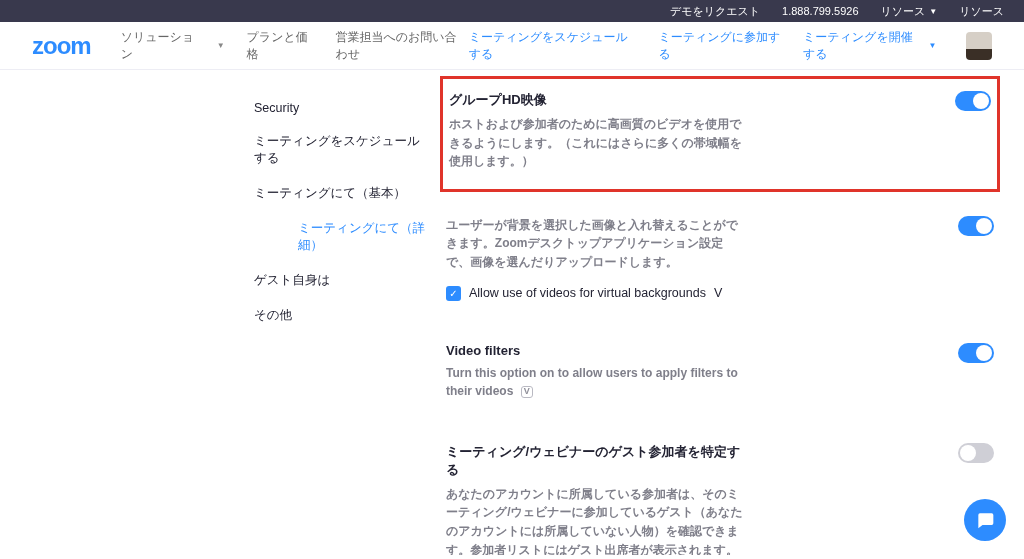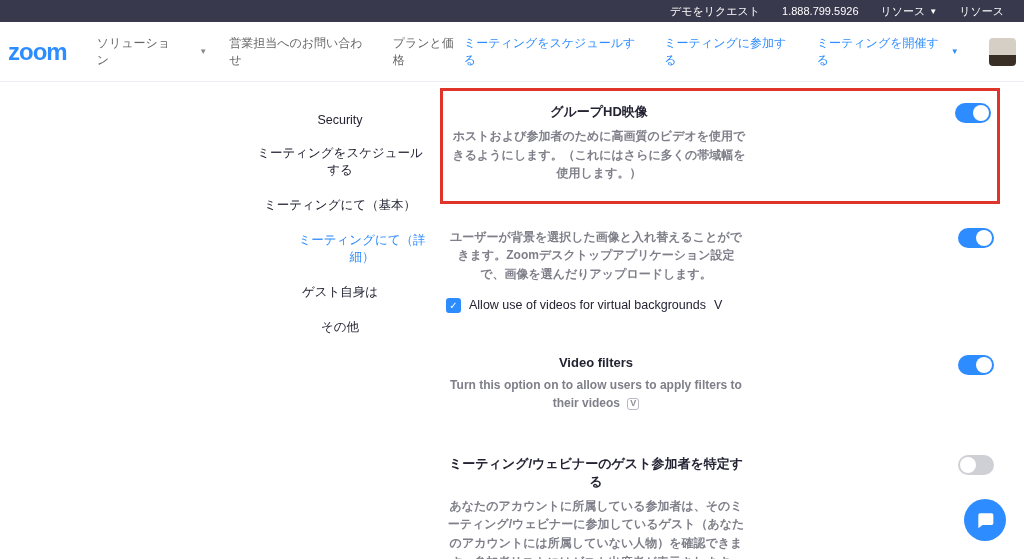--- a/index.html
+++ b/index.html
@@ -2,31 +2,31 @@
 <html><head>
 <meta charset="utf-8">
 <style>
   * { box-sizing: border-box; margin: 0; padding: 0; }
   body { font-family: -apple-system, BlinkMacSystemFont, "Segoe UI", Helvetica, Arial, sans-serif; color: #232333; width: 1024px; height: 559px; overflow: hidden; background: #fff; position: relative; }
 
   .topbar { background: #39394d; height: 22px; display: flex; justify-content: flex-end; align-items: center; gap: 22px; padding: 0 20px; font-size: 11px; color: #fff; }
   .topbar a { color: #fff; text-decoration: none; display: inline-flex; align-items: center; gap: 4px; }
   .topbar .caret-down { font-size: 8px; }
 
-  .header { height: 60px; display: flex; align-items: center; padding: 0 8px; border-bottom: 1px solid #ededf4; font-size: 12px; }
+  .header { height: 48px; display: flex; align-items: center; padding: 0 32px; border-bottom: 1px solid #ededf4; font-size: 12px; }
   .logo { color: #2d8cff; font-weight: 800; font-size: 24px; letter-spacing: -1px; margin-right: 30px; }
   .nav-left { display: flex; gap: 22px; align-items: center; color: #666; }
   .nav-left .item { display: inline-flex; align-items: center; gap: 20px; }
   .nav-left .caret-down { font-size: 8px; color: #888; }
   .nav-right { margin-left: auto; display: flex; gap: 22px; align-items: center; color: #2d8cff; }
   .nav-right .item { display: inline-flex; align-items: center; gap: 4px; }
   .nav-right .caret-down { font-size: 8px; color: #2d8cff; }
   .avatar { width: 28px; height: 28px; border-radius: 4px; background: linear-gradient(#d6cfc6 60%, #3a2f26 60%); margin-left: 8px; }
 
-  .content { display: flex; height: calc(559px - 26px - 48px); text-align: center; }
+  .content { display: flex; height: calc(559px - 26px - 48px); }
   .left-gutter { width: 236px; flex: none; }
 
   .sidebar { width: 200px; flex: none; padding: 22px 10px 0 18px; font-size: 12.5px; }
   .sidebar .sitem { padding: 9px 0; color: #232333; cursor: pointer; }
   .sidebar .sitem.active { color: #2d8cff; margin-left: 44px; }
 
   .main { flex: 1; padding: 0 30px 0 10px; overflow-y: auto; }
 
   .setting { display: flex; padding: 18px 0 24px 0; position: relative; }
   .setting.highlighted { border: 3px solid #e0342a; padding: 12px 6px 18px 6px; margin: 6px -6px; }
@@ -61,22 +61,22 @@
   <a href="#">リソース</a>
 </div>
 
 <div class="header">
   <div class="logo">zoom</div>
   <div class="nav-left">
     <span class="item">
       <span>ソリューション</span>
       <span class="caret-down">▼</span>
     </span>
+    <span class="item">プランと価格</span>
     <span class="item">営業担当へのお問い合わせ</span>
-    <span class="item">プランと価格</span>
   </div>
   <div class="nav-right">
     <span class="item">ミーティングをスケジュールする</span>
     <span class="item">ミーティングに参加する</span>
     <span class="item">
       <span>ミーティングを開催する</span>
       <span class="caret-down">▼</span>
     </span>
     <div class="avatar"></div>
   </div>

